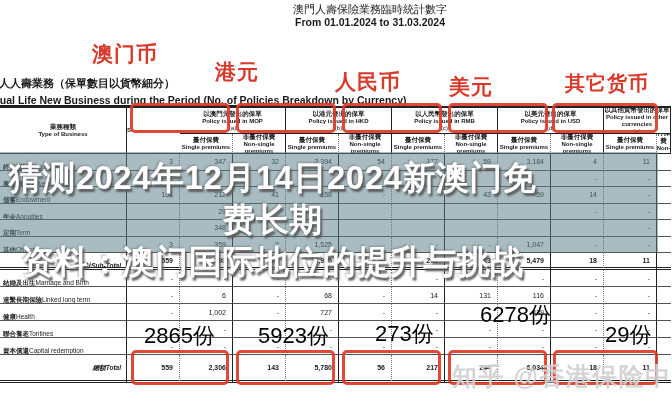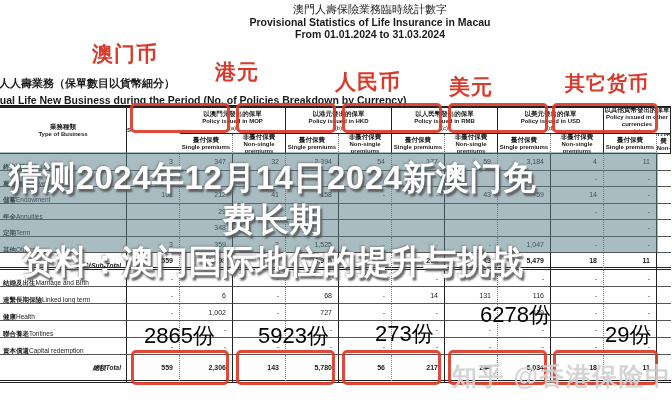--- a/index.html
+++ b/index.html
@@ -64,21 +64,20 @@
 
   
   #watermark { left:452px; top:360px; z-index:30; font-size:25px; font-weight:bold;
     color:rgba(208,208,208,0.92); letter-spacing:1.5px; white-space:nowrap; }
 </style>
 </head>
 <body>
 
 <div class="abs" id="title-block">
   <div id="title-zh">澳門人壽保險業務臨時統計數字</div>
-  <div id="title-en">Provisional Statistics of Life Insurance in Macau</div>
   <div id="period-en">From 01.01.2024 to 31.03.2024</div>
 </div>
 
 <div class="abs" id="subtitle-zh">個人人壽業務（保單數目以貨幣細分）</div>
 <div class="abs" id="subtitle-en">
   <span class="ul">Individual Life New Business during the Period (</span><span class="ul">No. of Policies</span><span> Breakdown by Currency)</span>
 </div>
 
 <div class="cur-label" style="left:92px;  top:40px;">澳门币</div>
 <div class="cur-label" style="left:215px; top:58px;">港元</div>

